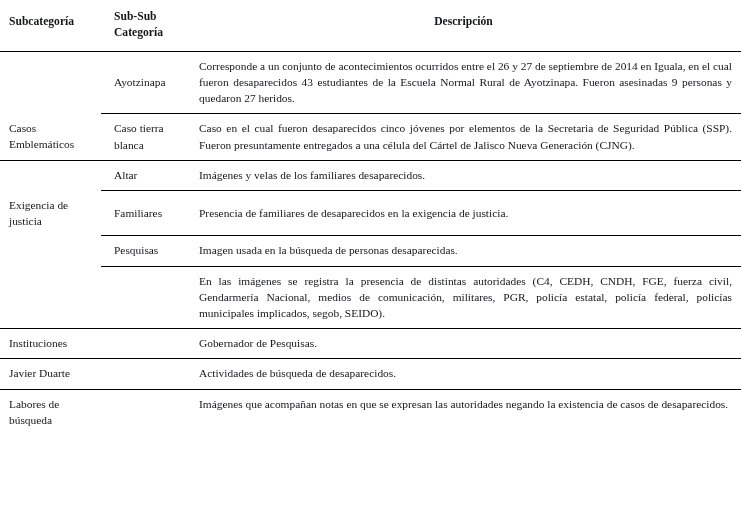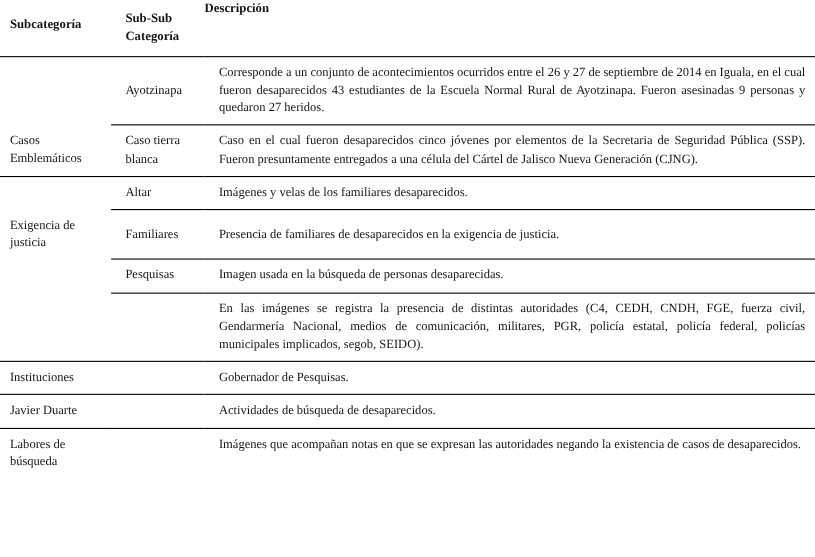--- a/index.html
+++ b/index.html
@@ -39,21 +39,21 @@
   thead th {
     font-weight: bold;
     font-size: 11.6px;
     vertical-align: top;
     padding: 9px 0 9px 0;
     border-bottom: 1.6px solid #000;
     text-align: left;
   }
   thead th.h-sub     { padding-left: 9px; padding-top: 14px; }
   thead th.h-subsub  { padding-left: 13px; }
-  thead th.h-desc    { text-align: left; padding-top: 0; }
+  thead th.h-desc    { text-align: center; padding-top: 14px; }
 
   tbody td {
     vertical-align: top;
     padding: 6px 0 7px 0;
     border: 0;
   }
   td.cell-sub {
     padding-left: 9px;
     padding-right: 6px;
   }

